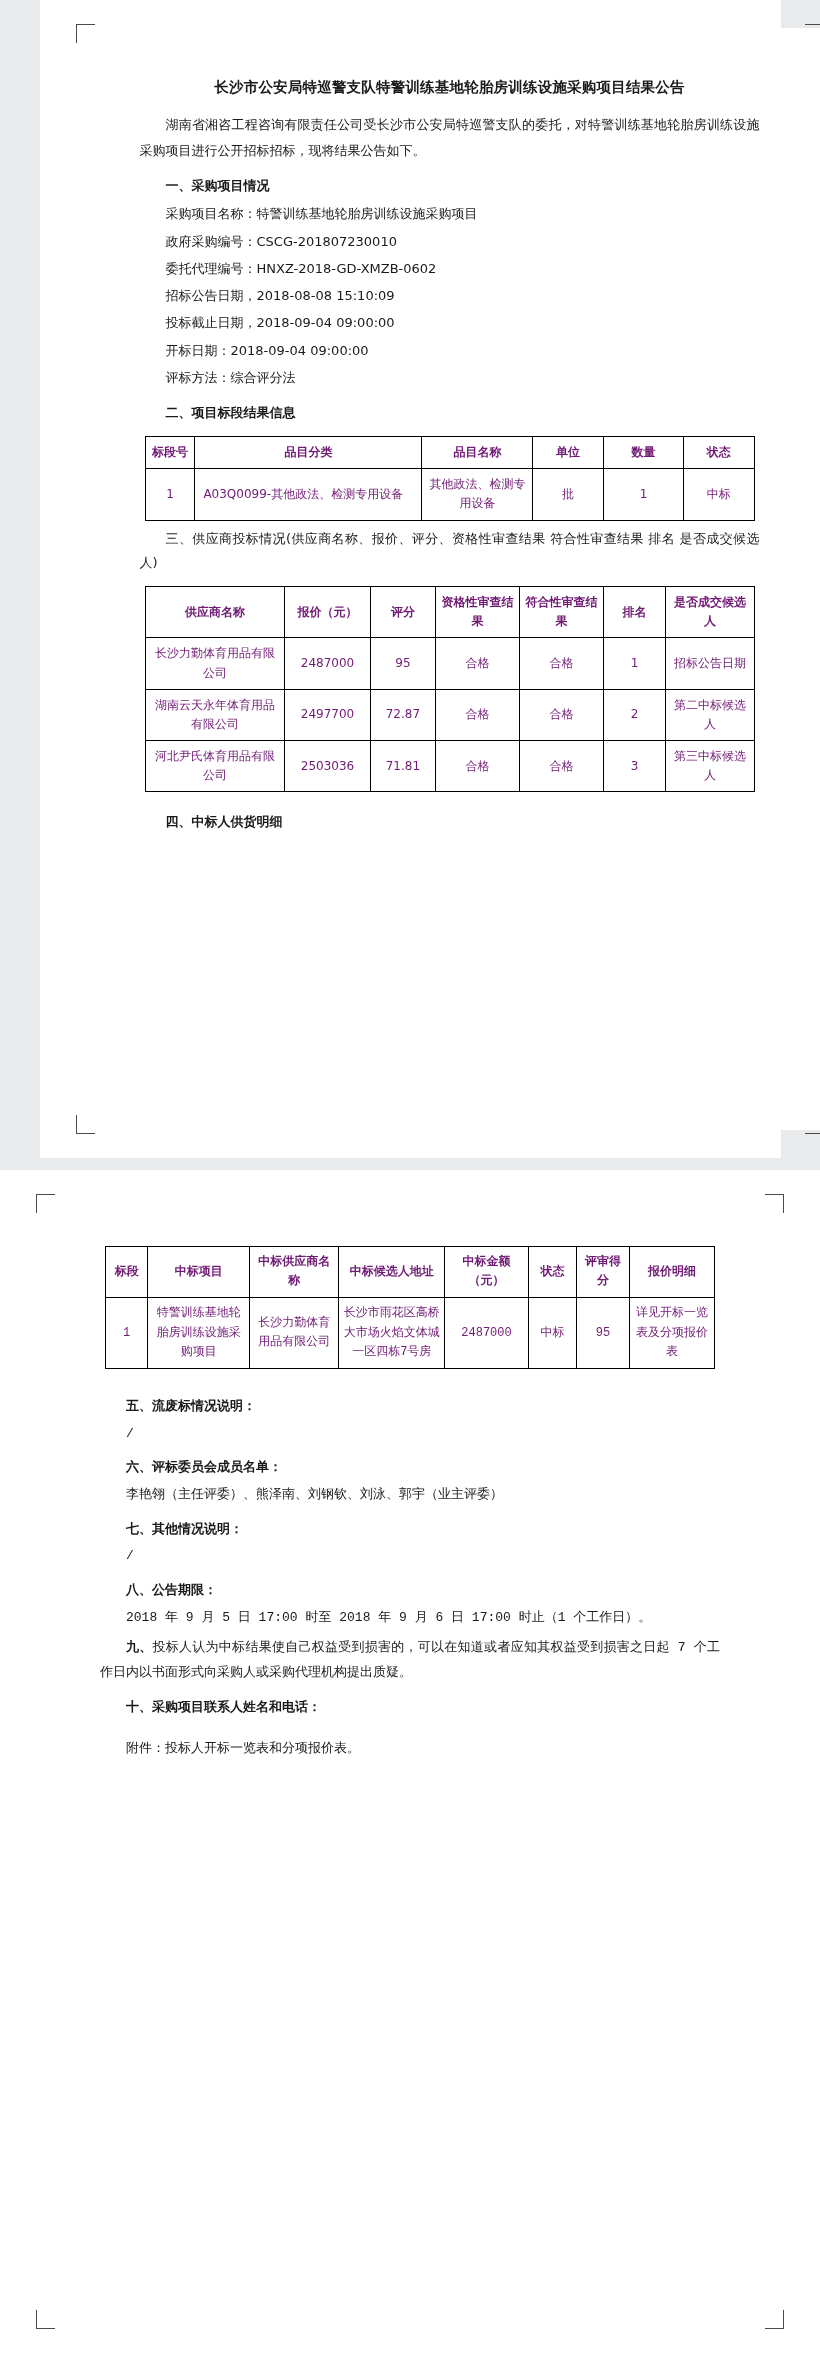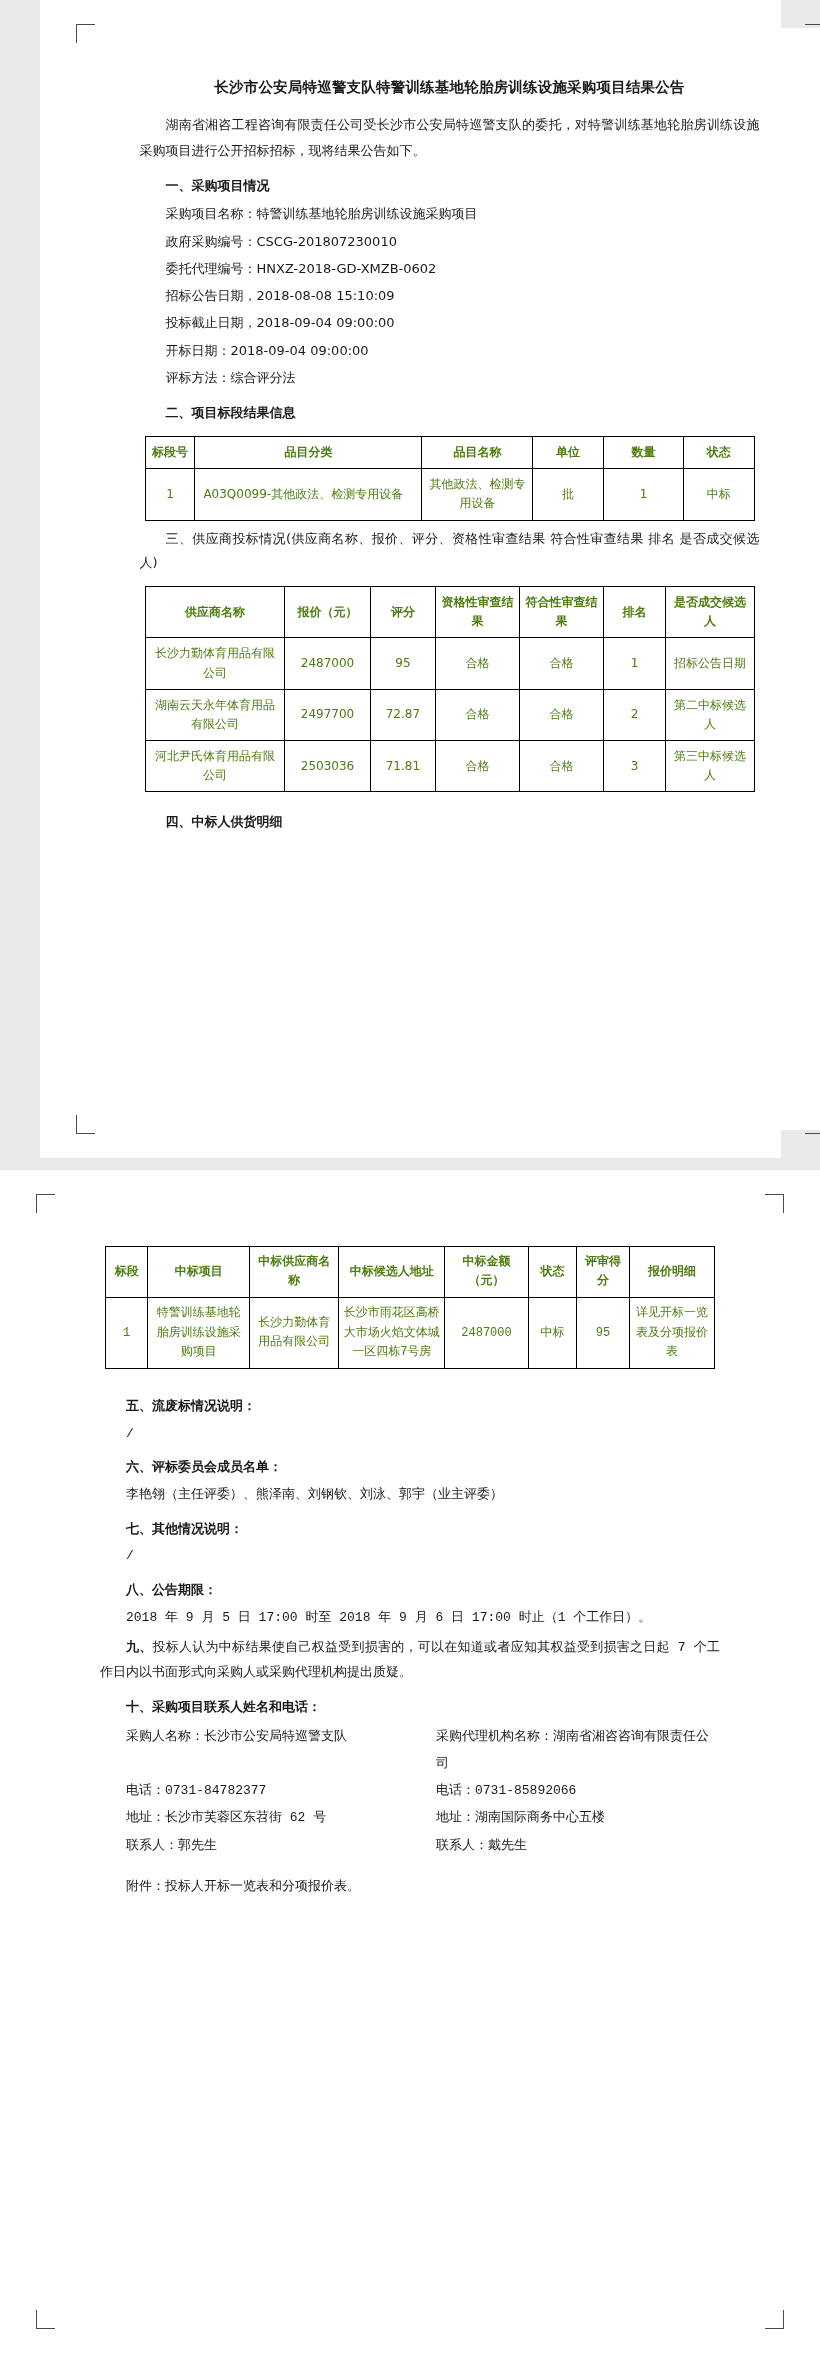--- a/index.html
+++ b/index.html
@@ -84,21 +84,21 @@
     text-indent: 2em;
     margin: 6px 0 6px 0;
     font-size: 13px;
     line-height: 1.9;
     text-align: justify;
   }
   table.doc {
     border-collapse: collapse;
     margin: 10px auto 6px auto;
     font-size: 12px;
-    color: #4d7c0f;
+    color: #701a75;
   }
   table.doc th, table.doc td {
     border: 1px solid #000;
     padding: 6px 4px;
     text-align: center;
     vertical-align: middle;
     line-height: 1.6;
   }
   table.doc th { font-weight: bold; }
 
@@ -297,30 +297,20 @@
         <div class="sec-title">七、其他情况说明：</div>
         <p class="slash">/</p>
 
         <div class="sec-title">八、公告期限：</div>
         <p class="slash">2018 年 9 月 5 日 17:00 时至 2018 年 9 月 6 日 17:00 时止（1 个工作日）。</p>
 
         <div class="sec-note" style="text-indent:2em; margin-bottom:2px;"><span style="font-weight:bold;">九、</span><span>投标人认为中标结果使自己权益受到损害的，可以在知道或者应知其权益受到损害之日起 7 个工作日内以书面形式向采购人或采购代理机构提出质疑。</span></div>
 
         <div class="sec-title">十、采购项目联系人姓名和电话：</div>
 
-        <div class="contact-grid">
-          <div>采购人名称：长沙市公安局特巡警支队</div>
-          <div>采购代理机构名称：湖南省湘咨咨询有限责任公司</div>
-          <div>电话：0731-84782377</div>
-          <div>电话：0731-85892066</div>
-          <div>地址：长沙市芙蓉区东苕街 62 号</div>
-          <div>地址：湖南国际商务中心五楼</div>
-          <div>联系人：郭先生</div>
-          <div>联系人：戴先生</div>
-        </div>
 
         <p class="attach">附件：投标人开标一览表和分项报价表。</p>
 
       </div>
     </div>
   </div>
 
 </div>
 
 </body></html>

